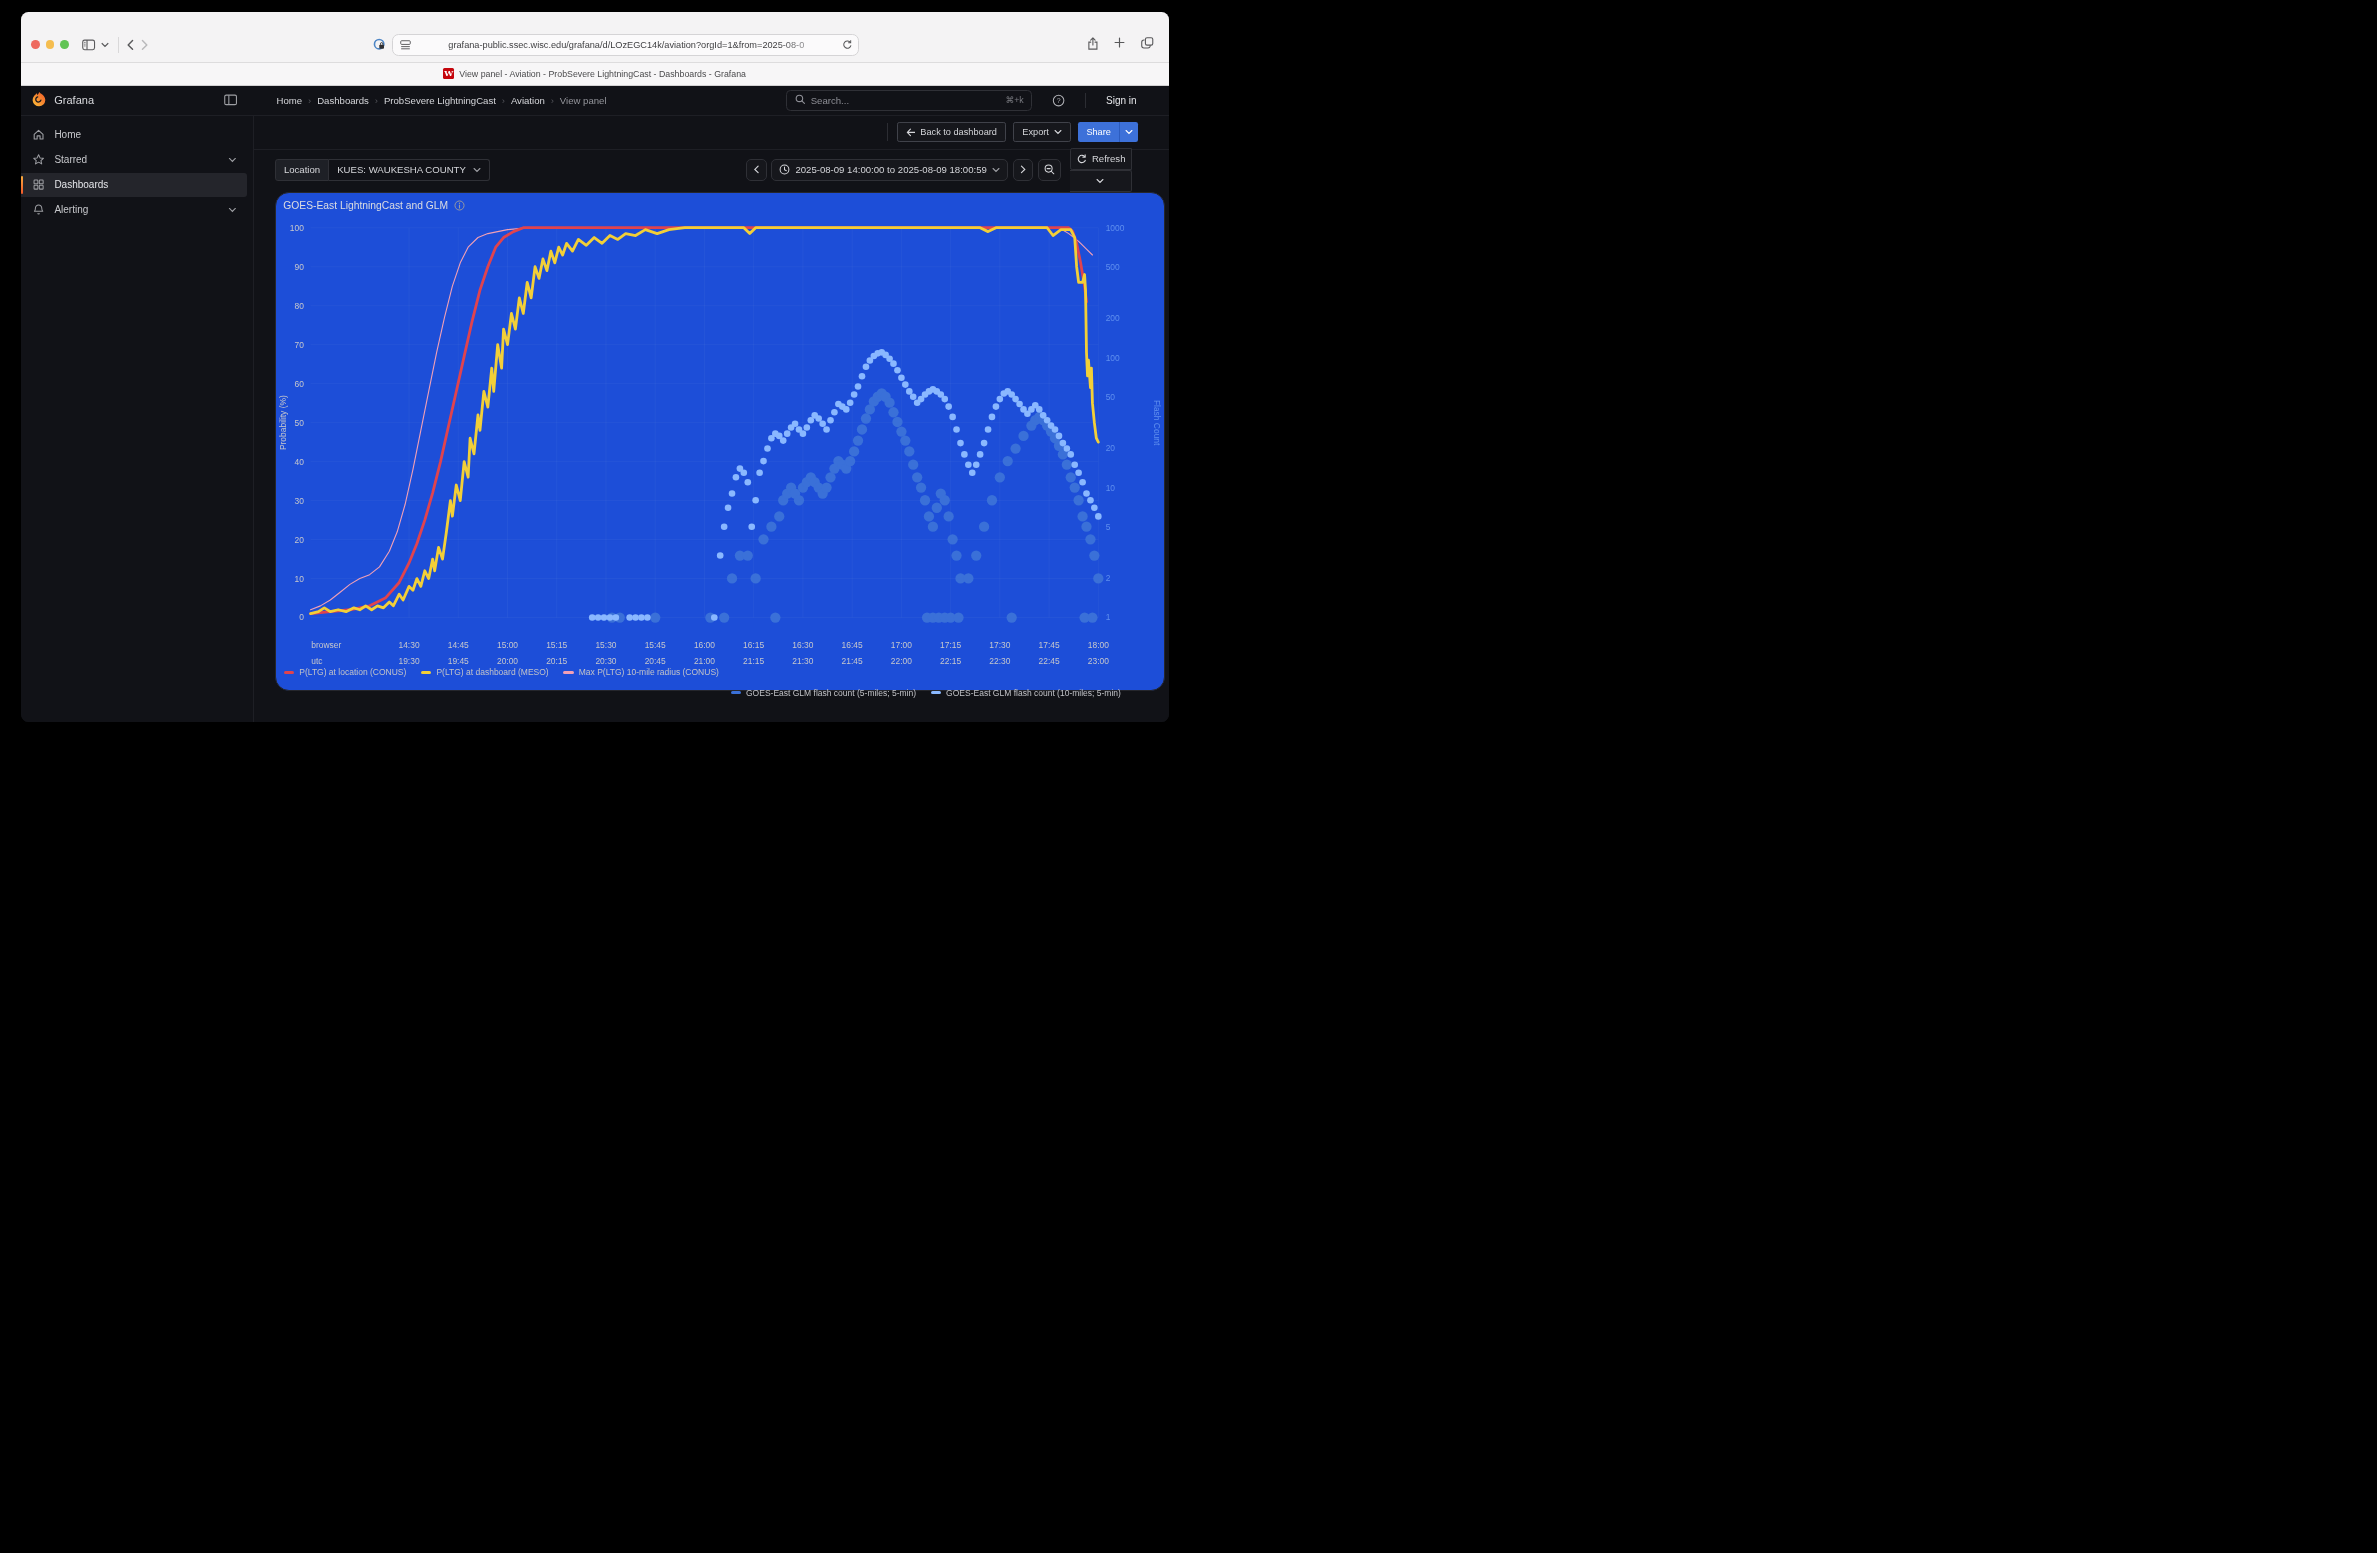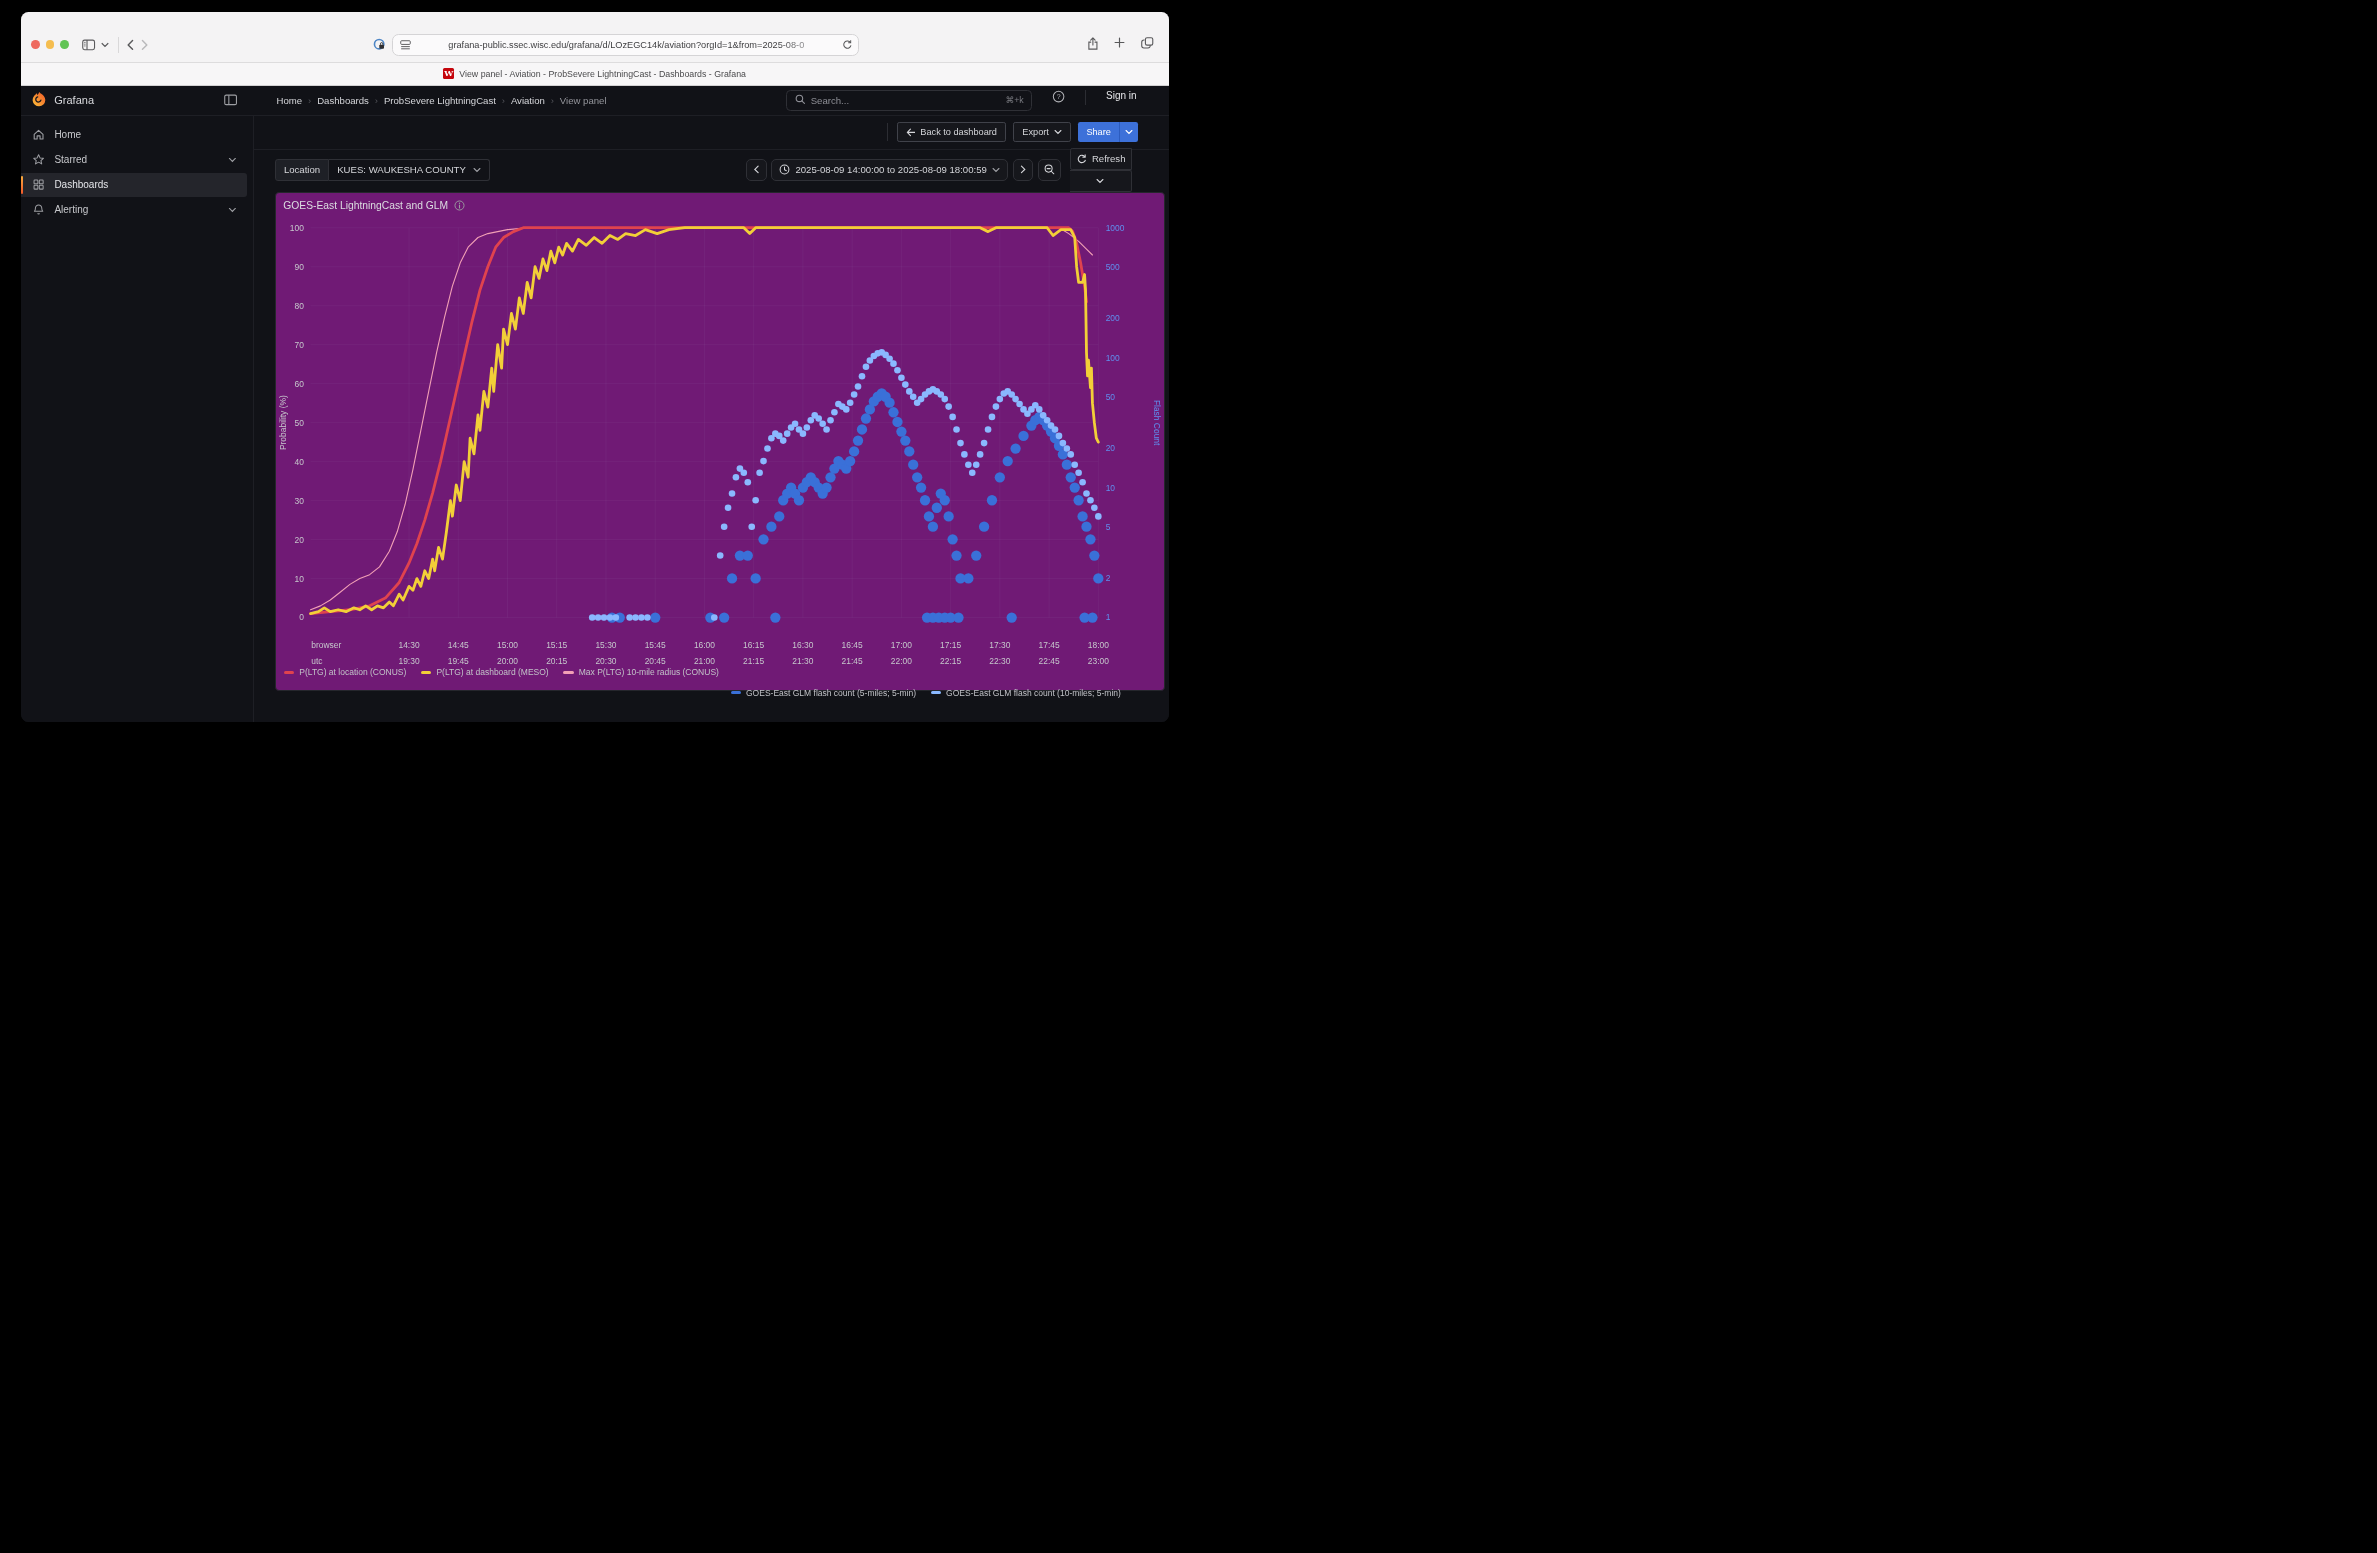--- a/index.html
+++ b/index.html
@@ -25,21 +25,21 @@
   
   .grafana{position:absolute;left:0;top:74px;width:100%;bottom:0;background:#111217;color:#d5d6da;}
   .topbar{position:absolute;left:0;top:0;width:100%;height:30px;display:flex;align-items:center;border-bottom:0.7px solid #1e1f25;box-sizing:border-box;}
   .brand-zone{width:233px;display:flex;align-items:center;padding-left:10.3px;box-sizing:border-box;flex:none;}
   .brand-name{font-size:11px;color:#d8d9dd;margin-left:7.4px;flex:1;}
   .dock-ico{color:#9d9ea3;margin-right:16px;display:flex;}
   .breadcrumb{display:flex;align-items:center;gap:5.9px;margin-left:23px;font-size:9.6px;}
   .bc-item{color:#d5d6da;cursor:pointer;}
   .bc-item.last{color:#94959b;}
   .bc-sep{color:#55565c;font-size:9.6px;}
-  .top-right{margin-left:auto;display:flex;align-items:flex-start;padding-right:32px;gap:20px;}
+  .top-right{margin-left:auto;display:flex;align-items:center;padding-right:32px;gap:20px;}
   .searchbox{width:246px;height:20.6px;background:#111217;border:0.7px solid #2f3036;border-radius:4.4px;display:flex;align-items:center;padding:0 7.4px;box-sizing:border-box;color:#8e8f96;}
   .searchbox .ph{font-size:9.6px;margin-left:5.9px;flex:1;}
   .kbd{font-size:8.8px;color:#7b7c82;}
   .help{color:#b0b1b6;display:flex;}
   .vdiv{width:0.7px;height:14.7px;background:#2c2d33;}
   .signin{font-size:10px;color:#e6e7ea;cursor:pointer;}
   .actions{position:absolute;left:233px;right:0;top:30px;height:34px;display:flex;align-items:center;justify-content:flex-end;gap:7.4px;padding-right:31px;border-bottom:0.7px solid #1e1f25;box-sizing:border-box;}
   .act-div{width:0.7px;height:17.7px;background:#2c2d33;margin-right:1.5px;}
   .btn{height:20px;display:inline-flex;align-items:center;gap:5.1px;padding:0 8px;border:0.7px solid #40424a;border-radius:2.2px;background:#16171c;font-size:9.2px;color:#d5d6da;cursor:pointer;}
   .btn-blue{background:#3d71d9;border:none;color:#fff;border-radius:2.2px;height:20px;display:inline-flex;align-items:center;cursor:pointer;padding:0;}
@@ -59,21 +59,21 @@
   .loc{display:flex;height:22px;}
   .loc-label{display:flex;align-items:center;padding:0 8px;background:#1e2026;border:0.7px solid #2f3036;border-radius:2.9px 0 0 2.9px;font-size:9.6px;color:#d5d6da;}
   .loc-value{display:flex;align-items:center;gap:7.4px;padding:0 8px;background:#111217;border:0.7px solid #2f3036;border-left:none;border-radius:0 2.9px 2.9px 0;font-size:9.6px;color:#d5d6da;cursor:pointer;}
   .timectl{display:flex;align-items:center;gap:4.4px;}
   .tbtn{height:22px;min-width:20.6px;display:inline-flex;align-items:center;justify-content:center;gap:5.1px;padding:0 5.1px;background:#16171c;border:0.7px solid #2f3036;border-radius:5px;color:#d5d6da;font-size:9.6px;cursor:pointer;box-sizing:border-box;}
   .tbtn.range{padding:0 7.4px;}
   .refresh-group{display:flex;margin-left:4.4px;flex-direction:column;}
   .refresh-group .tbtn:first-child{border-radius:2.2px 0 0 2.2px;}
   .refresh-group .tbtn:last-child{border-radius:0 2.2px 2.2px 0;border-left:none;min-width:17.7px;}
   
-  .panel{margin:9.6px 2.9px 0 21.3px;width:890px;height:499px;background:#701a75;border:0.7px solid #25262c;border-radius:4px;box-sizing:border-box;position:relative;}
+  .panel{margin:9.6px 2.9px 0 21.3px;width:890px;height:499px;background:#1d4ed8;border:0.7px solid #25262c;border-radius:14px;box-sizing:border-box;position:relative;}
   .panel-header{height:25px;display:flex;align-items:center;padding-left:7.4px;gap:5.9px;}
   .panel-title{font-size:10.3px;color:#dcdde1;}
   .info-ico{color:#9a9ba0;display:flex;}
   .chart-svg{display:block;}
   .lg-row{display:flex;align-items:center;gap:14.7px;padding-left:8px;margin-top:0.7px;}
   .lg-row.right{justify-content:flex-end;padding-right:43px;margin-top:10.3px;}
   .lg-item{display:flex;align-items:center;gap:5.1px;cursor:pointer;}
   .lg-swatch{width:10.3px;height:2.9px;border-radius:1.5px;display:inline-block;}
   .lg-item span:last-child{font-size:8.5px;color:#c2c3c8;}
   

